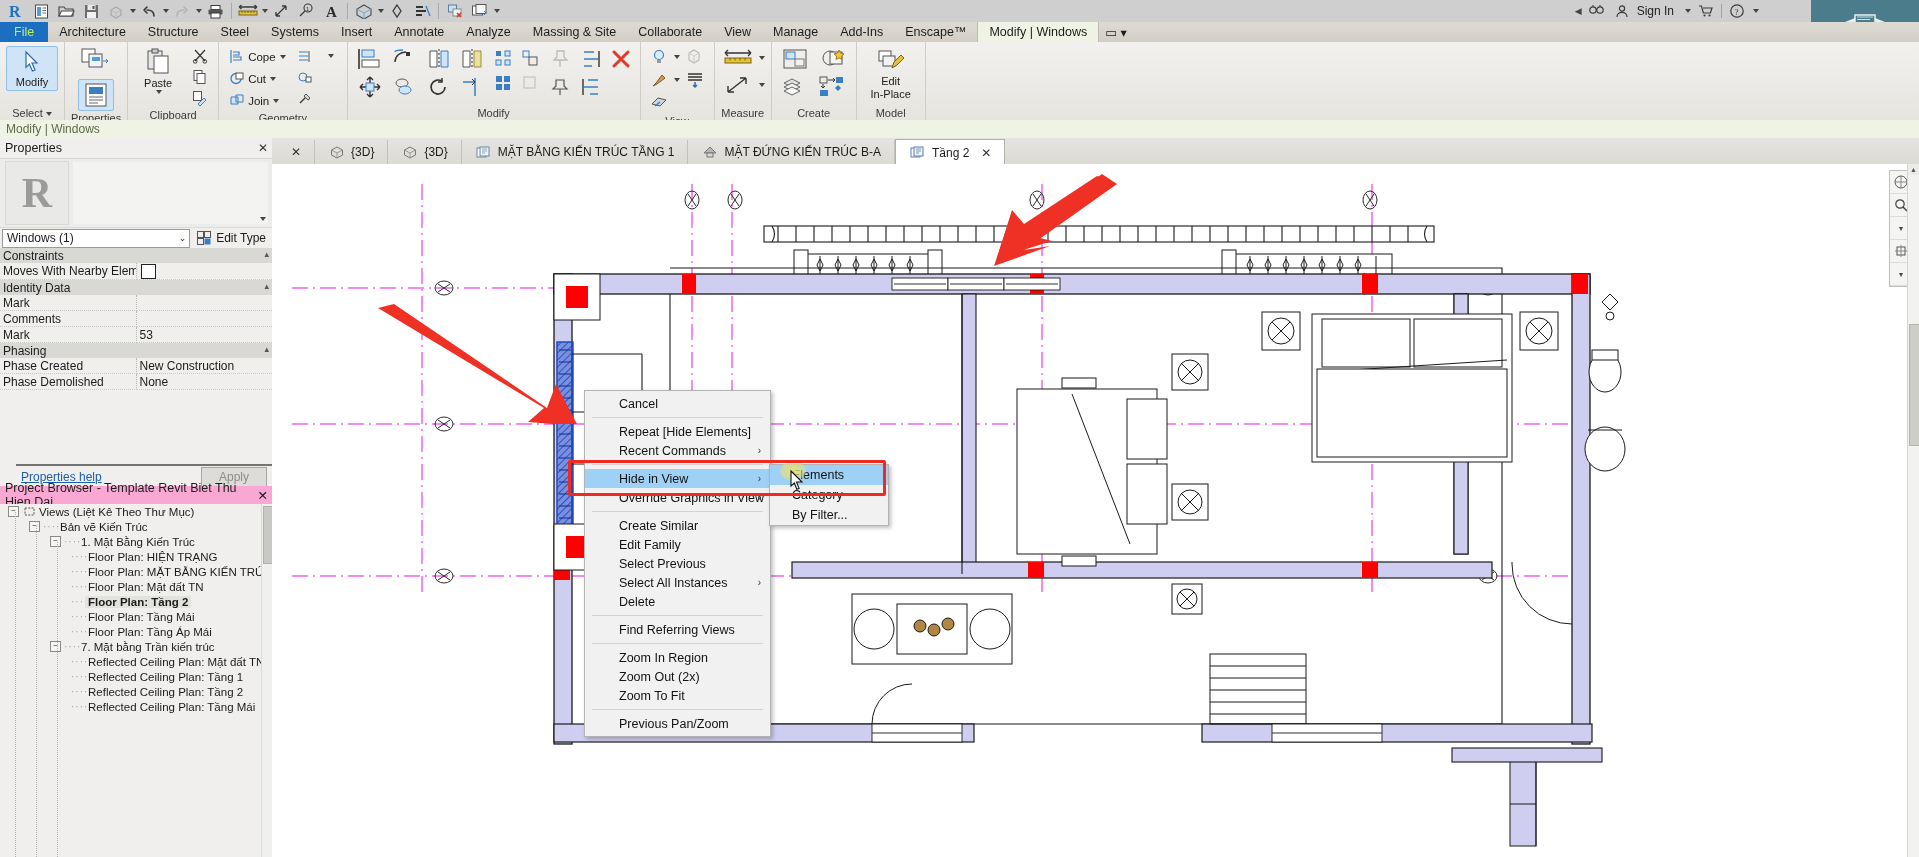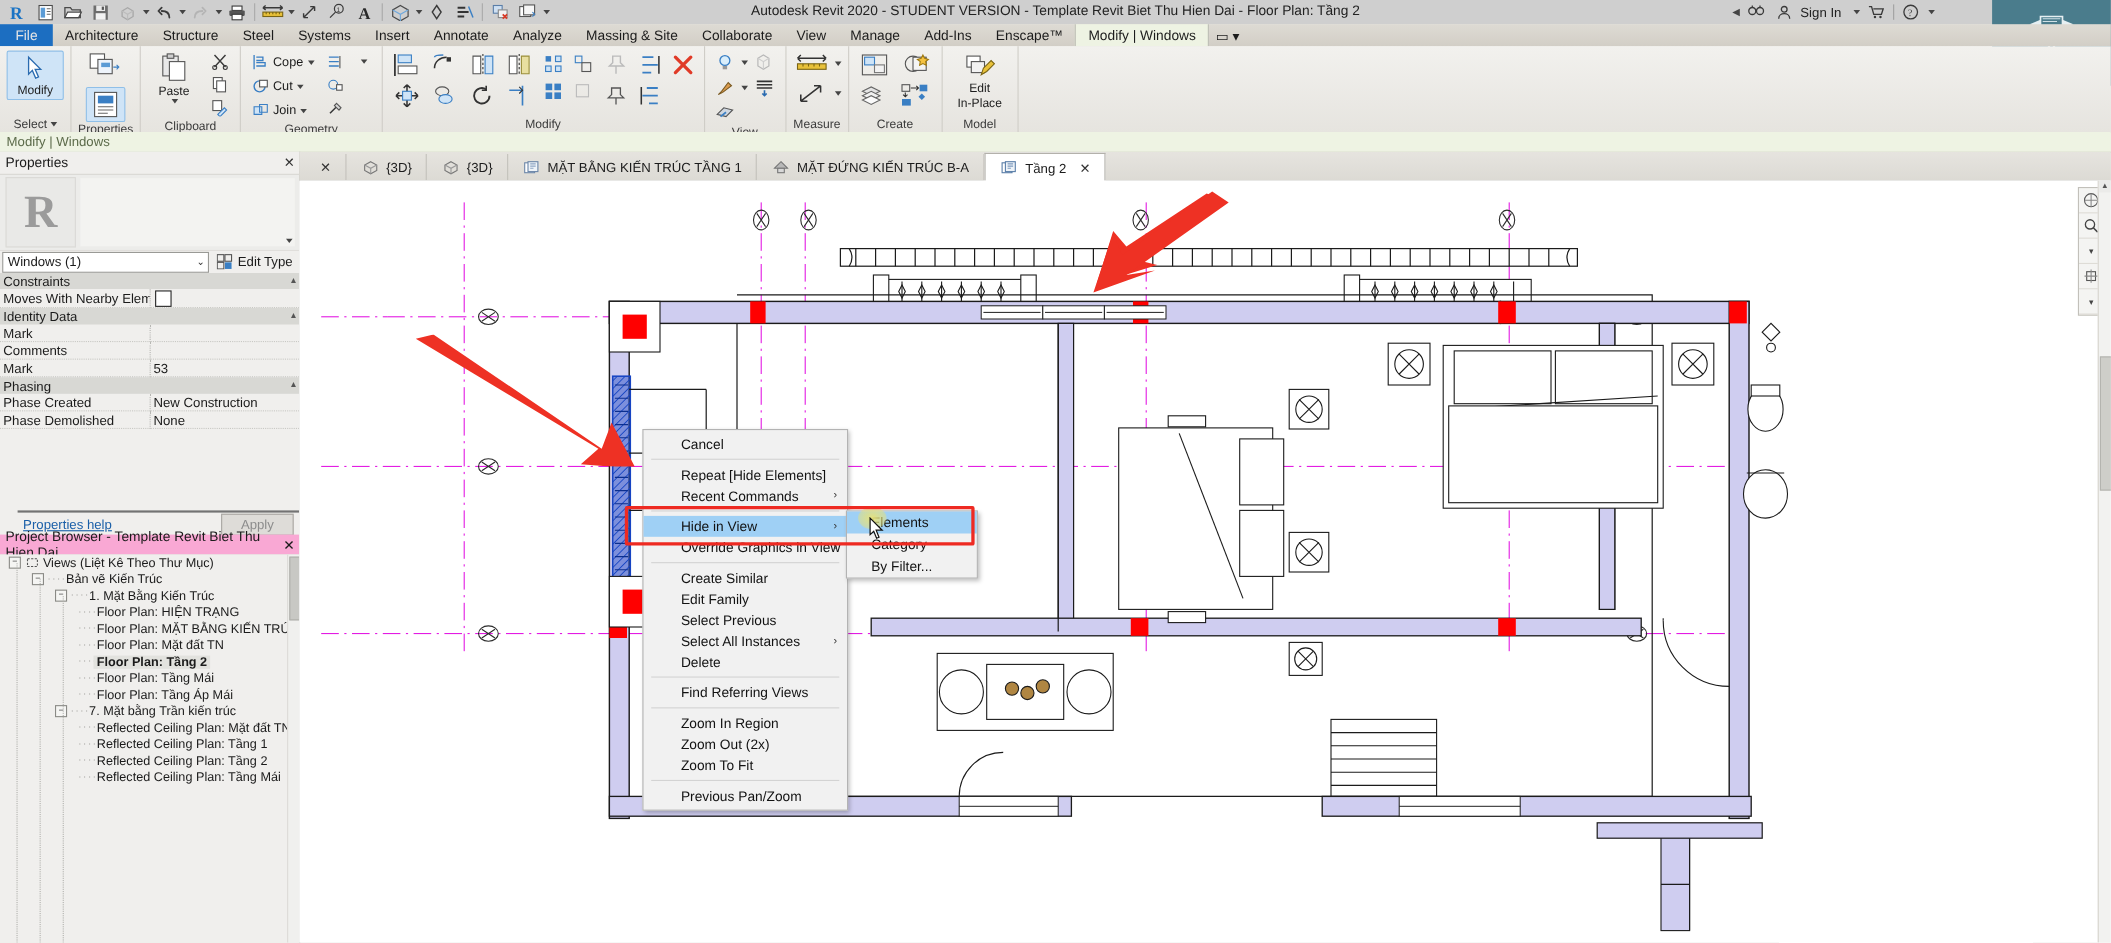--- a/index.html
+++ b/index.html
@@ -21,21 +21,21 @@
   .title-text{position:absolute;left:0;right:0;top:3px;text-align:center;font-size:12.5px;color:#222;}
   .tr-tools{position:absolute;right:160px;top:0;height:22px;display:flex;align-items:center;gap:5px;font-size:12px;color:#222;}
   .tr-tools .ico{width:20px;height:20px;display:flex;align-items:center;justify-content:center;}
   .winbtns{position:absolute;right:8px;top:1px;display:flex;gap:10px;align-items:center;}
   .winbtns span{color:#1a4a6e;font-size:14px;line-height:14px;}
 
   
   .ribbon-tabs{position:absolute;left:0;top:22px;width:1919px;height:20px;background:#d4d0c8;
       background:linear-gradient(#dedbd4,#d2cec6);display:flex;align-items:stretch;font-size:12.5px;}
   .rtab{padding:0 11px;display:flex;align-items:center;color:#1c1c1c;white-space:nowrap;cursor:default;}
-  .rtab.file{background:#1c6ec1;color:#e5e5e5;padding:0 14px;}
+  .rtab.file{background:#1c6ec1;color:#bef264;padding:0 14px;}
   .rtab.ctx{background:#eef3e3;color:#1c1c1c;border-left:1px solid #bcbcb4;border-right:1px solid #bcbcb4;}
   .rtab.mini{padding:0 6px;}
 
   
   .ribbon{position:absolute;left:0;top:42px;width:1919px;height:78px;
       background:linear-gradient(#f2f1ee,#e6e4df);border-bottom:1px solid #b7b7b0;}
   .panels{display:flex;height:78px;align-items:stretch;}
   .panel{position:relative;display:flex;flex-direction:column;justify-content:space-between;
       padding:2px 6px 0 6px;border-right:1px solid #cfcdc7;}
   .panel-body{display:flex;align-items:flex-start;gap:2px;flex:1;padding-top:2px;}
@@ -238,21 +238,20 @@
       <div class="ico">
         <svg width="18" height="16" viewBox="0 0 18 16">
             <rect x="1.5" y="3" width="10" height="9" fill="#fff" stroke="#555"></rect>
             <rect x="5" y="1.5" width="10" height="9" fill="#f6f6f6" stroke="#555"></rect>
             <path d="M13 12l2-2-2-2" stroke="#3a7fc4" fill="none"></path>
           </svg>
       </div>
       <div class="caret"></div>
     </div>
 
-    <div class="title-text">Autodesk Revit 2020 - STUDENT VERSION - Template Revit Biet Thu Hien Dai - Floor Plan: Tầng 2</div>
 
     <div class="tr-tools">
       <span style="font-size:9px;color:#444;">◀</span>
       <div class="ico">
         <svg width="17" height="14" viewBox="0 0 17 14">
             <circle cx="5" cy="6" r="3.2" fill="none" stroke="#3a3a3a" stroke-width="1.2"></circle>
             <circle cx="12" cy="6" r="3.2" fill="none" stroke="#3a3a3a" stroke-width="1.2"></circle>
             <path d="M8.2 6h0.6M5 2.6V1M12 2.6V1" stroke="#3a3a3a" stroke-width="1.1"></path>
           </svg>
       </div>

